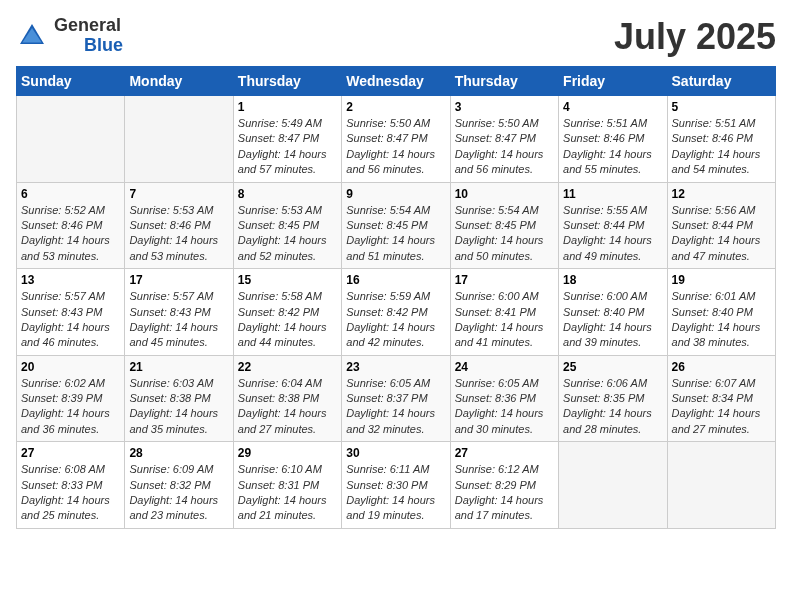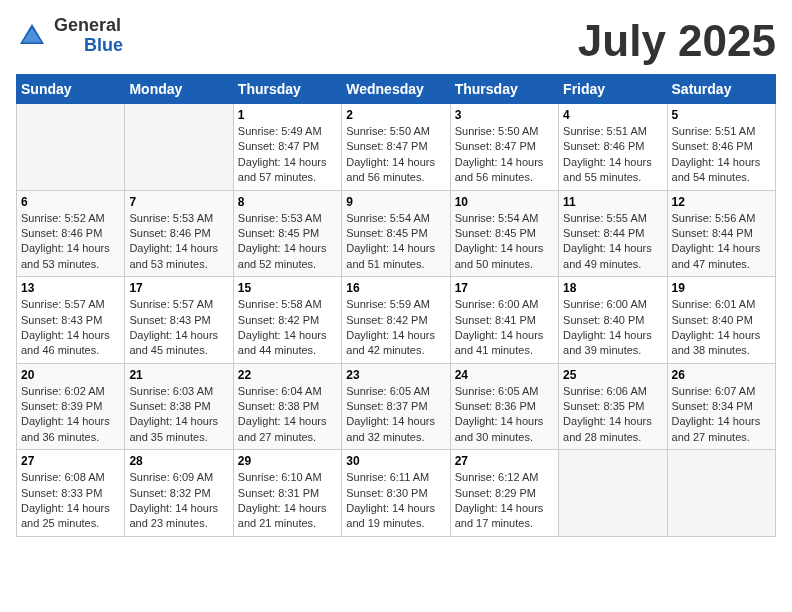--- a/index.html
+++ b/index.html
@@ -39,21 +39,21 @@
     }
     .logo-icon {
       width: 32px;
       height: 32px;
       margin-right: 4px;
     }
     .title-area {
       text-align: right;
     }
     .month-title {
-      font-size: 44px;
+      font-size: 36px;
       font-weight: bold;
       color: #333;
     }
     .location-title {
       font-size: 16px;
       color: #333;
     }
     .calendar {
       width: 100%;
       border-collapse: collapse;
@@ -80,20 +80,21 @@
     }
     .day-number {
       font-weight: bold;
       font-size: 12px;
       display: block;
       margin-bottom: 2px;
     }
     .day-info {
       color: #333;
       line-height: 1.4;
+      font-style: italic;
     }
     .empty-cell {
       background: #f5f5f5 !important;
     }
   </style>
 </head>
 <body>
 
 <div class="header-area">
   <div class="logo">

